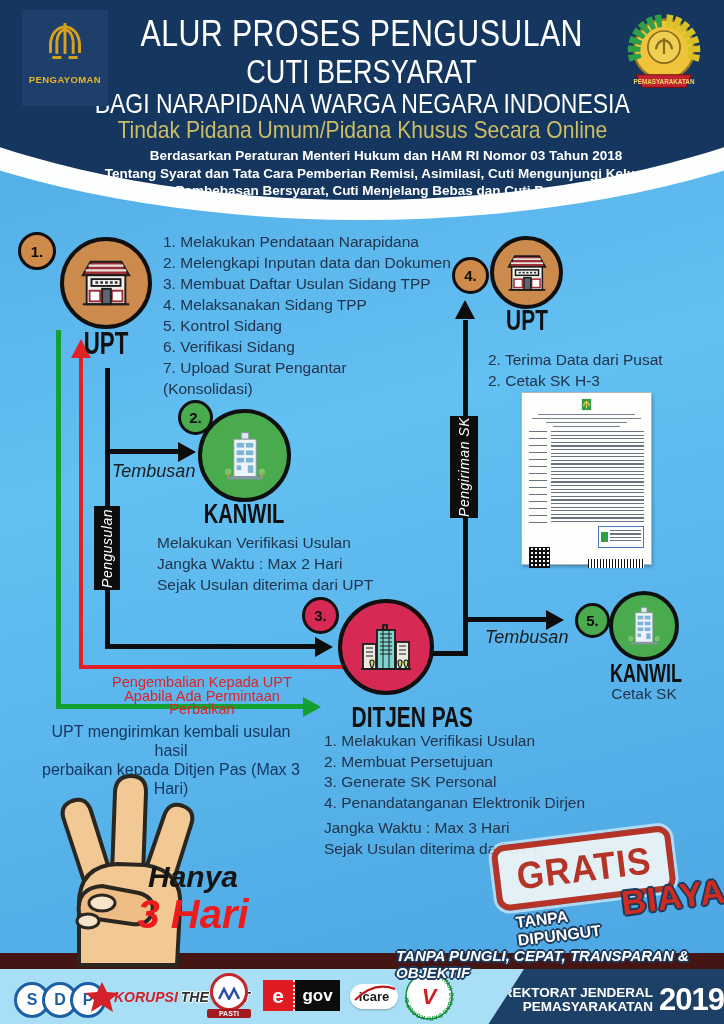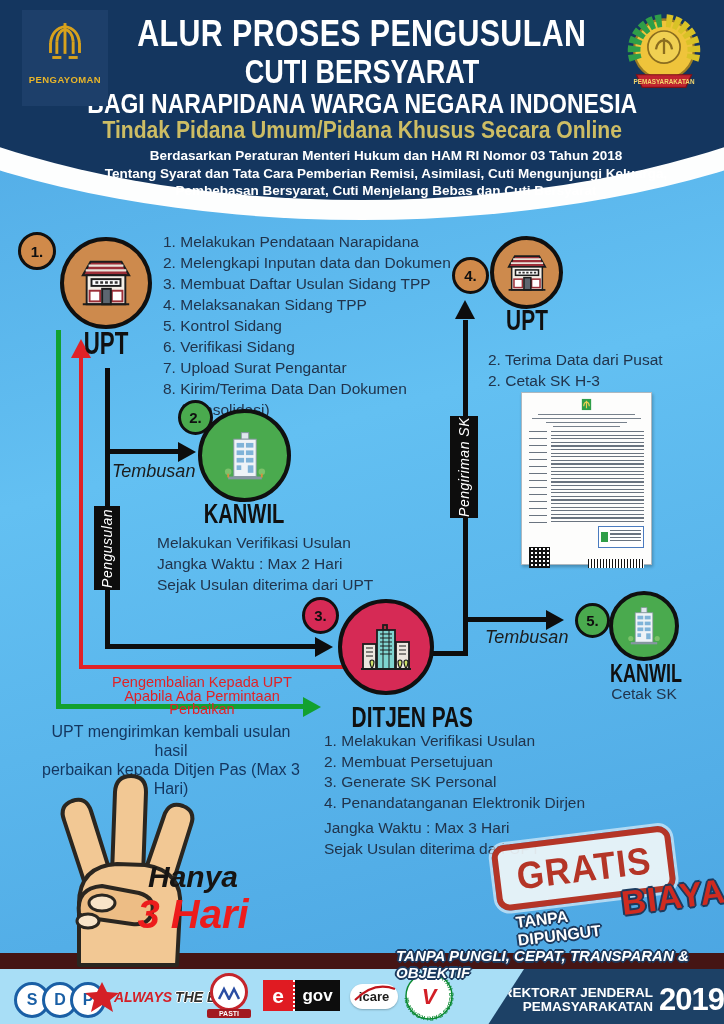--- a/index.html
+++ b/index.html
@@ -4,21 +4,21 @@
 <style>
   html,body{margin:0;padding:0;background:#2b2b2b;}
   .poster{position:relative;width:724px;height:1024px;overflow:hidden;
     background:linear-gradient(165deg,#4ea7e3 0%,#63c0f2 42%,#4aa4e1 100%);
     font-family:"Liberation Sans",sans-serif;color:#203246;}
   .abs{position:absolute;}
   
   .curve{position:absolute;border-radius:50%;}
   .curve.white{left:-278px;top:-345px;width:1280px;height:565px;background:#fdfefe;z-index:1;}
   .curve.navy{left:-238px;top:-322px;width:1200px;height:522px;background:#14365f;z-index:2;}
-  .hdr{z-index:3;left:0;width:724px;text-align:center;color:#fff;font-weight:bold;}
+  .hdr{z-index:3;left:0;width:724px;text-align:center;color:#fff;font-weight:normal;}
   .cond{display:inline-block;transform:scaleX(.82);transform-origin:50% 50%;white-space:nowrap;}
   .t1{top:13px;font-size:37px;letter-spacing:.5px;}
   .t2{top:53px;font-size:33px;}
   .t3{top:88px;font-size:28px;}
   .t4{top:116px;font-size:24px;color:#cdbd64;}
   .t4 .cond{transform:scaleX(.88);}
   .basis{top:147px;font-size:13.5px;line-height:17.5px;font-weight:bold;margin-left:24px;}
   .logoL{z-index:4;left:22px;top:10px;width:86px;height:96px;background:#1d3f6a;
     display:flex;flex-direction:column;align-items:center;justify-content:flex-start;padding-top:4px;box-sizing:border-box;}
   .logoL .cap{color:#e8b52a;font-size:9.5px;font-weight:bold;letter-spacing:.4px;margin-top:2px;}
@@ -195,21 +195,20 @@
   </div>
   <div class="abs org" style="left:60px;top:326px;width:92px;font-size:31px;"><span class="cond">UPT</span></div>
   <div class="abs tasks tasks-upt1" style="left:163px;top:231px;width:330px;">
       <div class="li">1. Melakukan Pendataan Narapidana</div>
       <div class="li">2. Melengkapi Inputan data dan Dokumen</div>
       <div class="li">3. Membuat Daftar Usulan Sidang TPP</div>
       <div class="li">4. Melaksanakan Sidang TPP</div>
       <div class="li">5. Kontrol Sidang</div>
       <div class="li">6. Verifikasi Sidang</div>
       <div class="li">7. Upload Surat Pengantar</div>
-      <div class="li">8. Kirim/Terima Data Dan Dokumen</div>
       <div class="li">(Konsolidasi)</div>
     </div>
 
   <div class="abs badge" style="left:178px;top:400px;width:29px;height:29px;background:#4aaa4e;">2.</div>
   <div class="abs node" style="left:198px;top:409px;width:93px;height:93px;background:#4aaa4e;">
     <svg width="56" height="56" viewBox="0 0 60 60">
       <rect x="26" y="5" width="8" height="7" fill="#dfe7ee" stroke="#8796a3"></rect>
       <rect x="18" y="12" width="24" height="40" fill="#eef3f7" stroke="#8796a3"></rect>
       <g fill="#7fb3d8">
         <rect x="21" y="16" width="8" height="5"></rect>
@@ -377,21 +376,21 @@
   <div class="abs footbar">
     <div class="sdp">
       <div class="c">S</div>
       <div class="c">D</div>
       <div class="c">P</div>
     </div>
     <div class="atb">
       <svg width="36" height="32" viewBox="0 0 36 32">
         <polygon points="18,1 23,11 35,12 26,19 29,31 18,24 7,31 10,19 1,12 13,11" fill="#d42027"></polygon>
       </svg>
-      <span class="a">ALWAYS</span>
+      <span class="a">KORUPSI</span>
       <span class="b">THE BEST</span>
     </div>
     <div class="pasti">
       <div class="circ">
         <svg width="22" height="16" viewBox="0 0 22 16">
           <polyline points="1,15 6,5 11,15 16,5 21,15" fill="none" stroke="#2b4ea3" stroke-width="2.5"></polyline>
         </svg>
       </div>
       <div class="ban">PASTI</div>
     </div>

